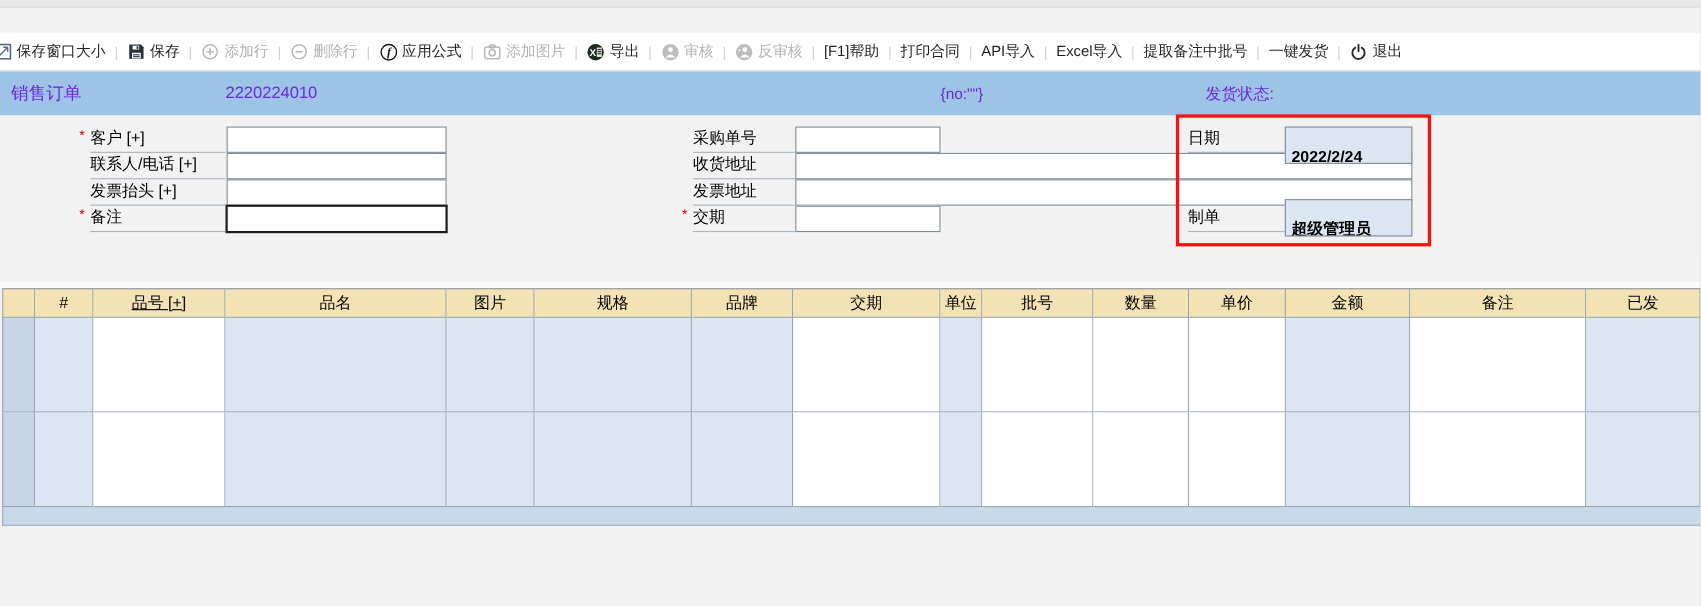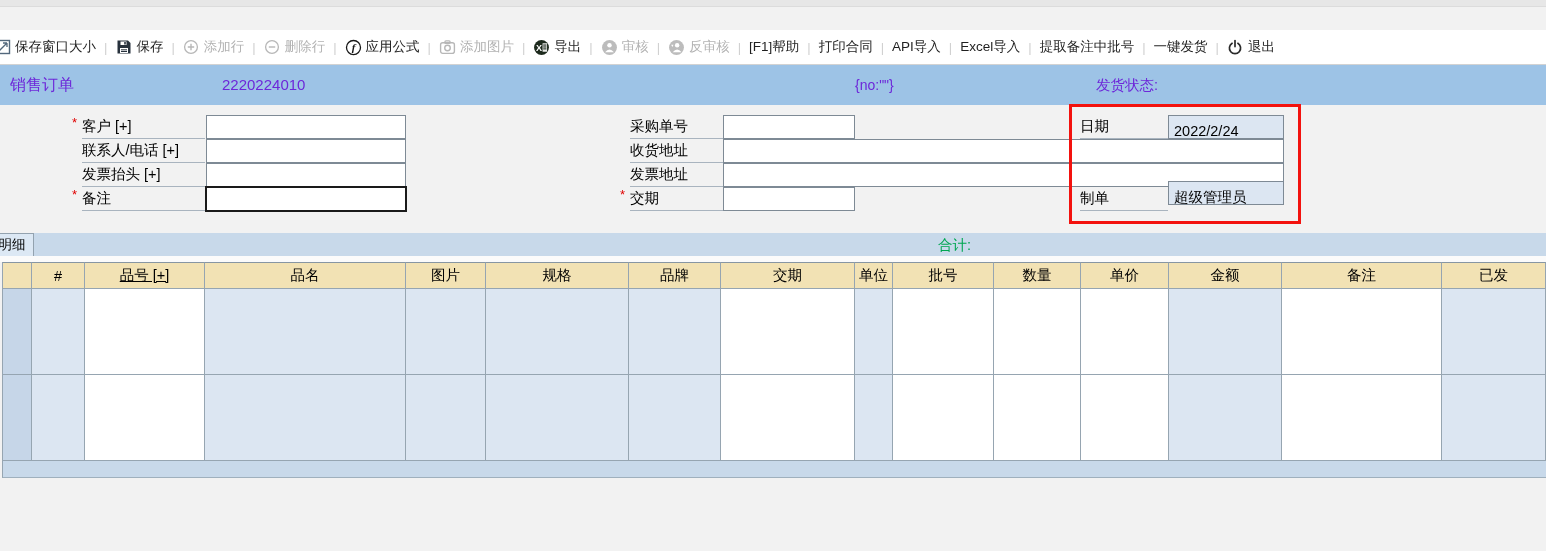--- a/index.html
+++ b/index.html
@@ -18,34 +18,34 @@
     border-bottom:1px solid #d2d2d2; display:flex; align-items:center; overflow:hidden; white-space:nowrap;}
   .titem{ display:inline-flex; align-items:center; gap:4px; font-size:13.5px; color:#1f1f1f; padding:0 2px; cursor:default; flex:0 0 auto;}
   .titem.first{ margin-left:-8px; }
   .titem.disabled{ color:#b2b2b2; }
   .titem .ticon{ display:inline-flex; width:17px; height:17px; align-items:center; justify-content:center; flex:0 0 auto;}
   .tsep{ color:#d0d0d0; font-size:13px; padding:0 6px; flex:0 0 auto;}
   
   .header-band{ position:absolute; left:0; top:65px; width:100%; height:40px; background:#9dc3e6; }
   .header-band span{ position:absolute; color:#6d28d9; white-space:nowrap;}
   .doc-type{ left:10px; top:10px; font-size:16px; }
-  .order-no{ left:205px; top:11px; font-size:15px;margin-left:17px; }
+  .order-no{ left:205px; top:11px; font-size:15px; }
   .no-expr{ left:855px; top:12px; font-size:14px; }
   .ship-status{ left:1096px; top:11px; font-size:14.5px; }
   
   .form-area{ position:absolute; left:0; top:105px; width:100%; height:128px; background:#f2f2f2;}
   .frow{ position:absolute; height:24px; display:flex; align-items:center;}
   .req{ color:#e00000; font-size:13px; position:absolute; top:4px;}
   .flabel{ display:inline-block; height:24px; line-height:23px; font-size:14.5px; color:#000;
            border-bottom:1px solid #a9b4bf; white-space:nowrap; overflow:hidden;}
   .finput{ position:absolute; height:24px; background:#fff; border:1px solid #7e8a95; padding:0 4px;
            font-family:inherit; font-size:14px; outline:none;}
   .finput.focused{ border:2px solid #1a1a1a; height:26px; }
   .fvalue{ position:absolute; height:24px; line-height:22px; background:#dce6f2; border:1px solid #7e8a95;
-           padding:4px 5px; font-size:14.5px; color:#000; white-space:nowrap; overflow:hidden;}
+           padding:16px 5px; font-size:14.5px; color:#000; white-space:nowrap; overflow:hidden;font-weight:bold;}
   .red-box{ position:absolute; left:1069px; top:-1px; width:232px; height:120px;
             border:3px solid #f3120e; z-index:5; pointer-events:none;}
   
   .tab-band{ position:absolute; left:0; top:233px; width:100%; height:23px; background:#c8d9ea;}
   .tab{ position:absolute; left:-10px; top:0; width:44px; height:23px; background:#dce8f4;
         border:1px solid #93a2af; border-bottom:none; font-size:13.5px; color:#000;
         display:flex; align-items:center; justify-content:center;}
   .total{ position:absolute; left:938px; top:3px; color:#00a651; font-size:14.5px;}
   .gap-strip{ position:absolute; left:0; top:256px; width:100%; height:6px; background:#fbfbfb;}
   
@@ -269,26 +269,20 @@
     <div class="fvalue" style="left:1168px; top:10px; width:116px;">2022/2/24</div>
 
     <div class="frow" style="left:1080px; top:82px;">
         <span class="flabel" style="width:88px;">制单</span>
       </div>
     <div class="fvalue" style="left:1168px; top:76px; width:116px;">超级管理员</div>
 
     <div class="red-box"></div>
   </div>
 
-  <div class="tab-band">
-    <div class="tab">
-      <span>明细</span>
-    </div>
-    <span class="total">合计:</span>
-  </div>
   <div class="gap-strip"></div>
 
   <div class="grid" id="grid">
       <div class="grow ghead-row">
         <div class="gcell" style="width: 30px;"></div>
         <div class="gcell" style="width: 53px;">#</div>
         <div class="gcell" style="width: 120px; text-decoration: underline;">品号 [+]</div>
         <div class="gcell" style="width: 201px;">品名</div>
         <div class="gcell" style="width: 80px;">图片</div>
         <div class="gcell" style="width: 143px;">规格</div>

